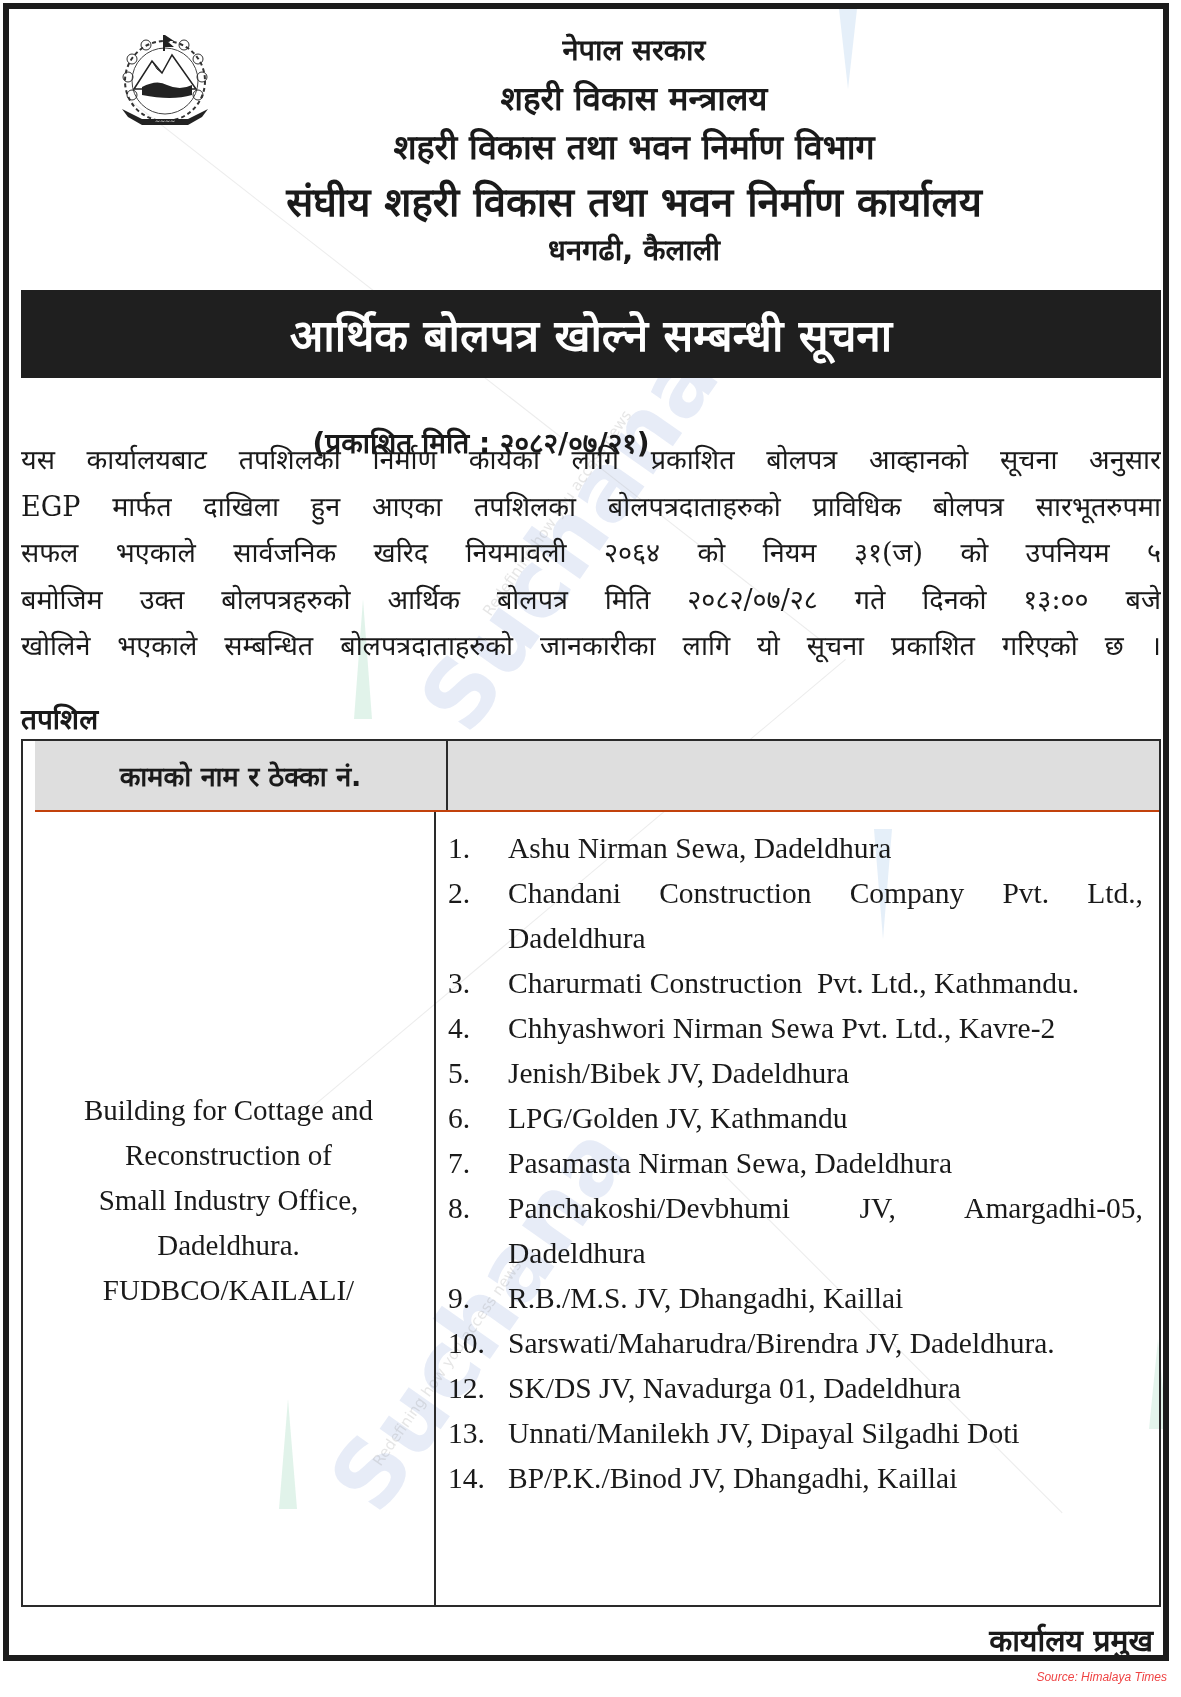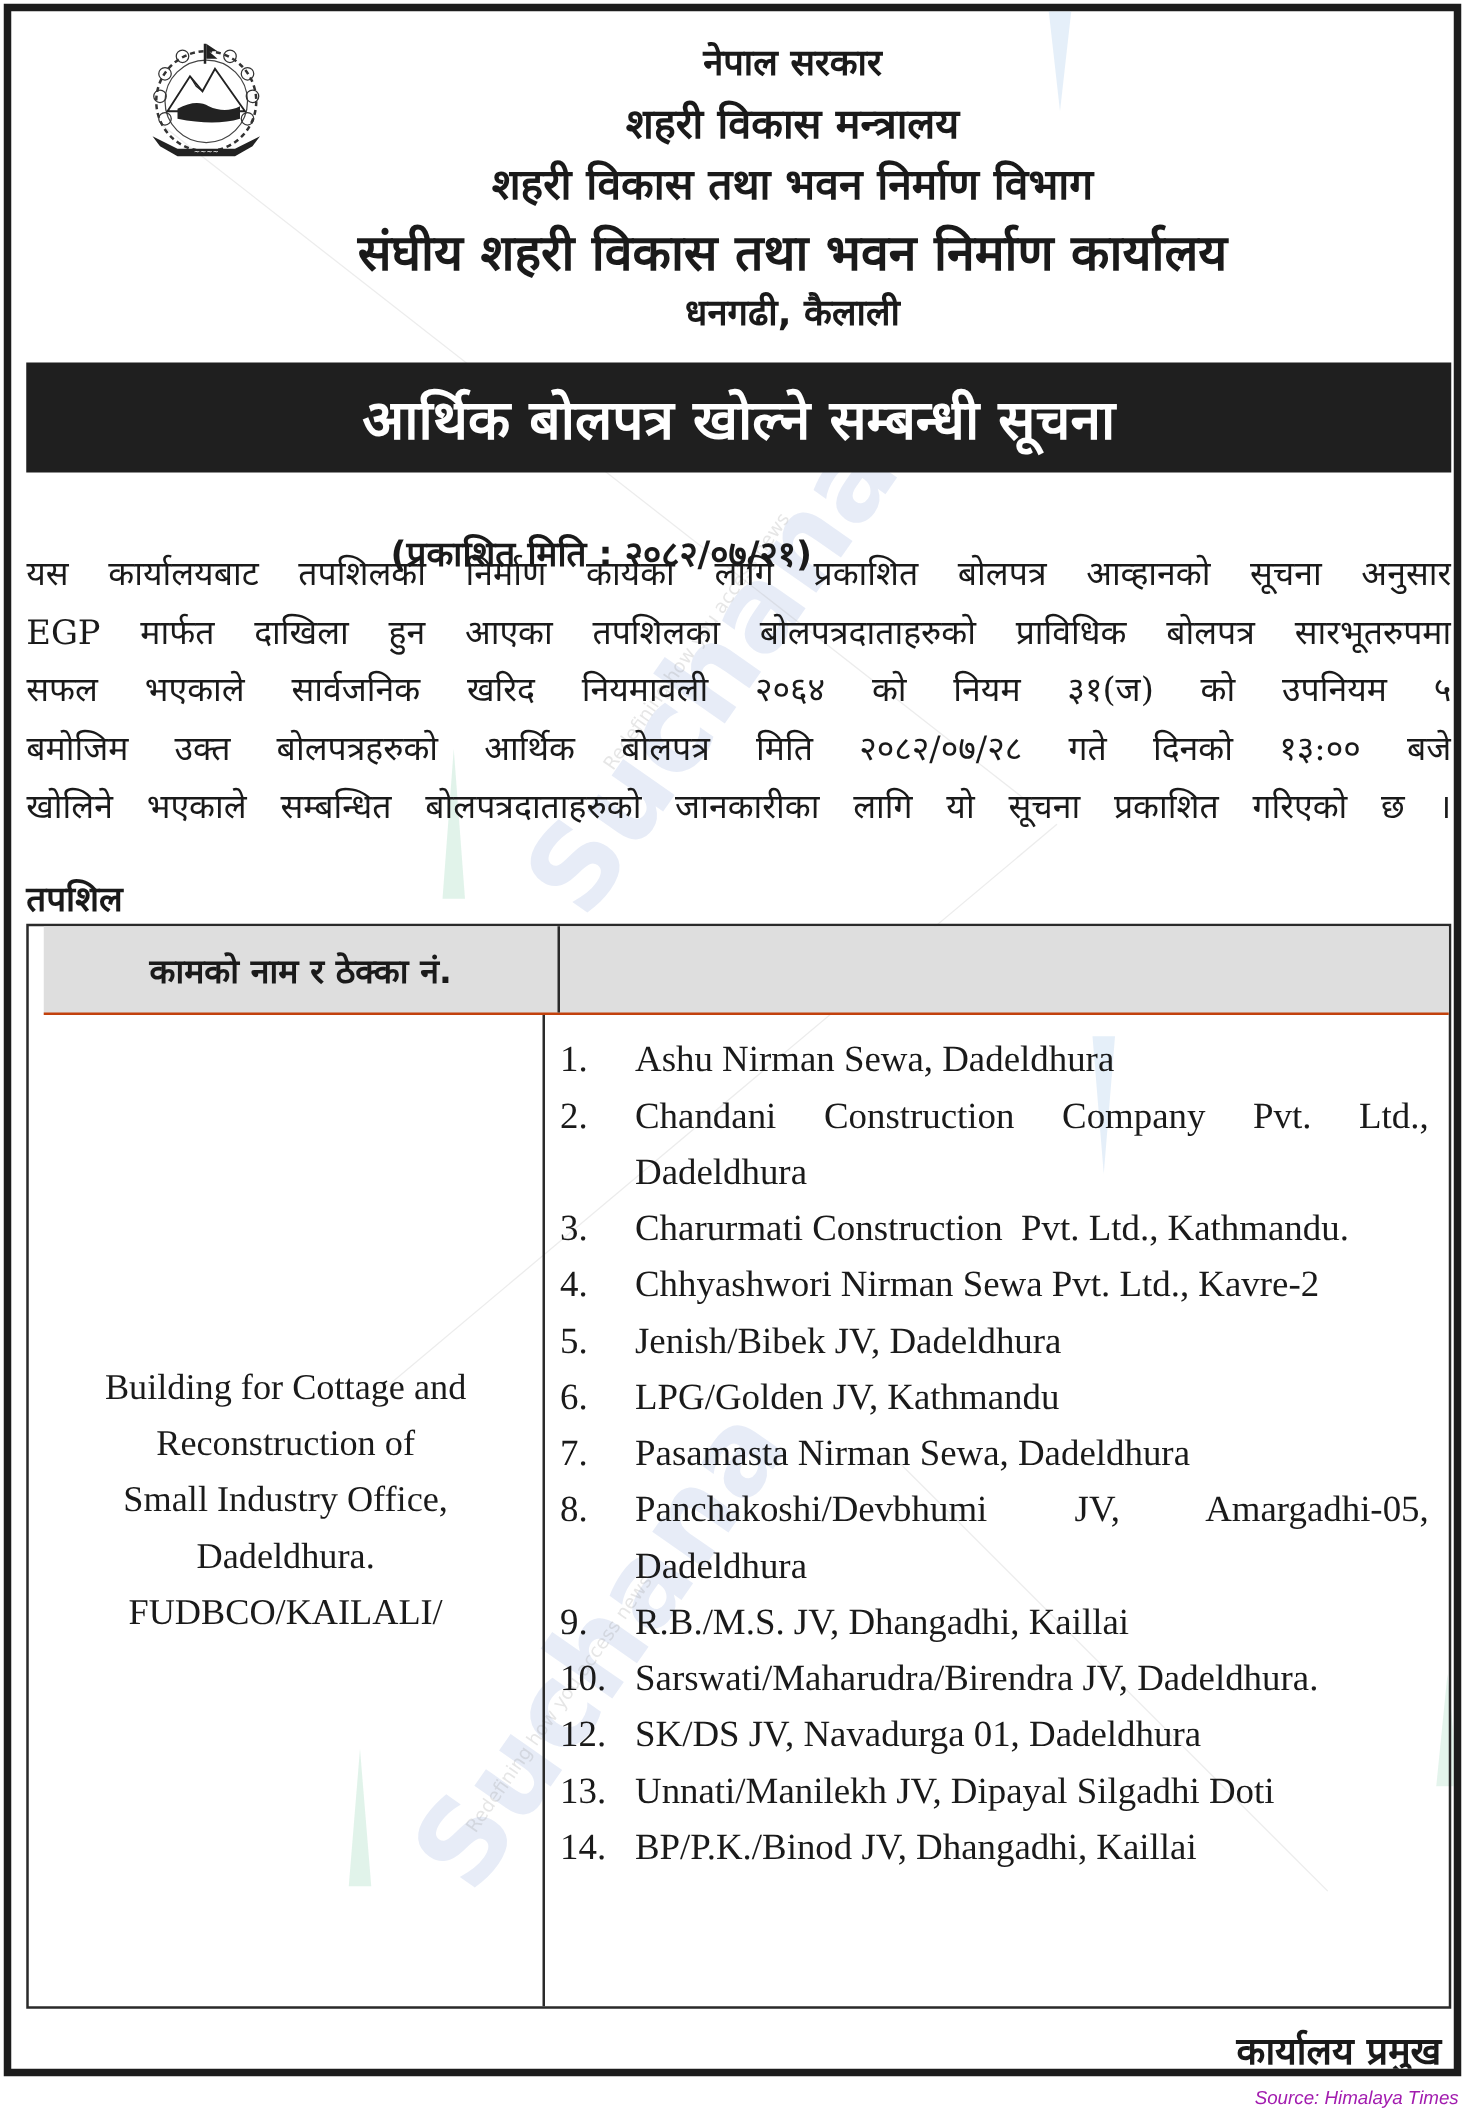--- a/index.html
+++ b/index.html
@@ -199,22 +199,22 @@
       font-weight: bold;
       font-size: 30px;
       white-space: nowrap;
     }
 
     .source {
       position: absolute;
       right: 14px; top: 1670px;
       font-family: "Liberation Sans", sans-serif;
       font-style: italic;
-      font-size: 15px;
-      color: #a21caf;
+      font-size: 12px;
+      color: #ef4444;
       white-space: nowrap;
     }
   </style>
 </head>
 <body>
 
 <div class="frame">
 
   <div class="wm" style="left:390px; top:680px; font-size:92px;">Suchana</div>
   <div class="wm-tag" style="left:470px; top:600px;">Redefining how you access news</div>

